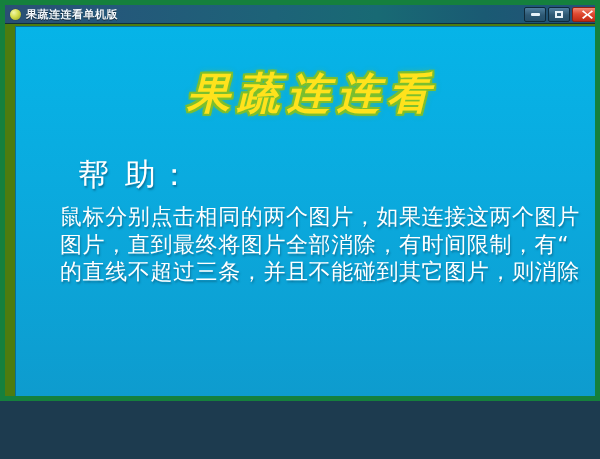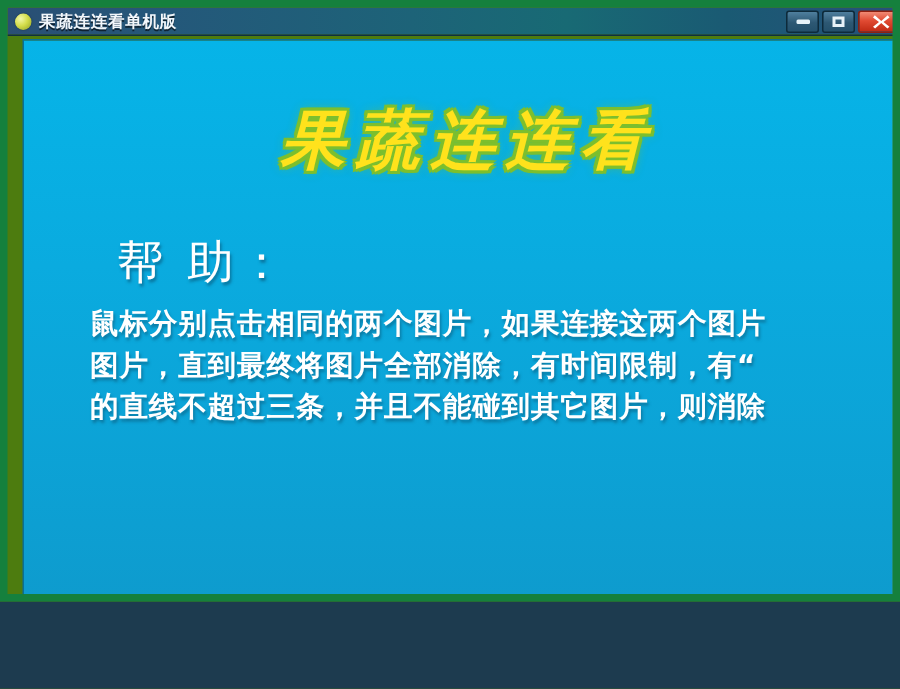--- a/index.html
+++ b/index.html
@@ -154,22 +154,22 @@
 
   
   .help-body {
     position: absolute;
     left: 44px;
     top: 176px;
     width: 530px;
   }
   .help-line {
     font-family: "DejaVu Sans", sans-serif;
-    font-size: 19px;
-    font-weight: bold;
+    font-size: 22px;
+    font-weight: normal;
     color: #ffffff;
     letter-spacing: .6px;
     line-height: 27.5px;
     white-space: nowrap;
     text-shadow: 1px 2px 2px rgba(10,75,105,.5);
   }
 
   
   .start-button {
     position: absolute;

